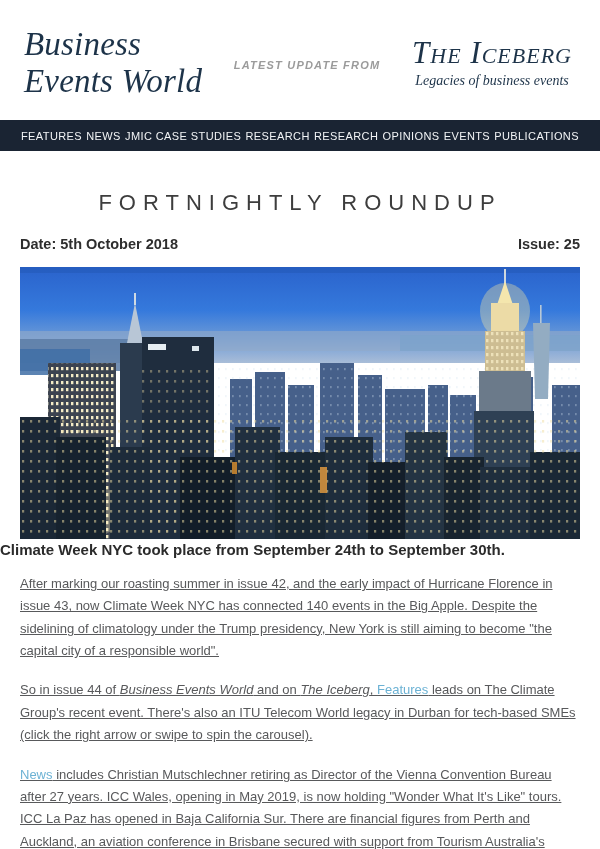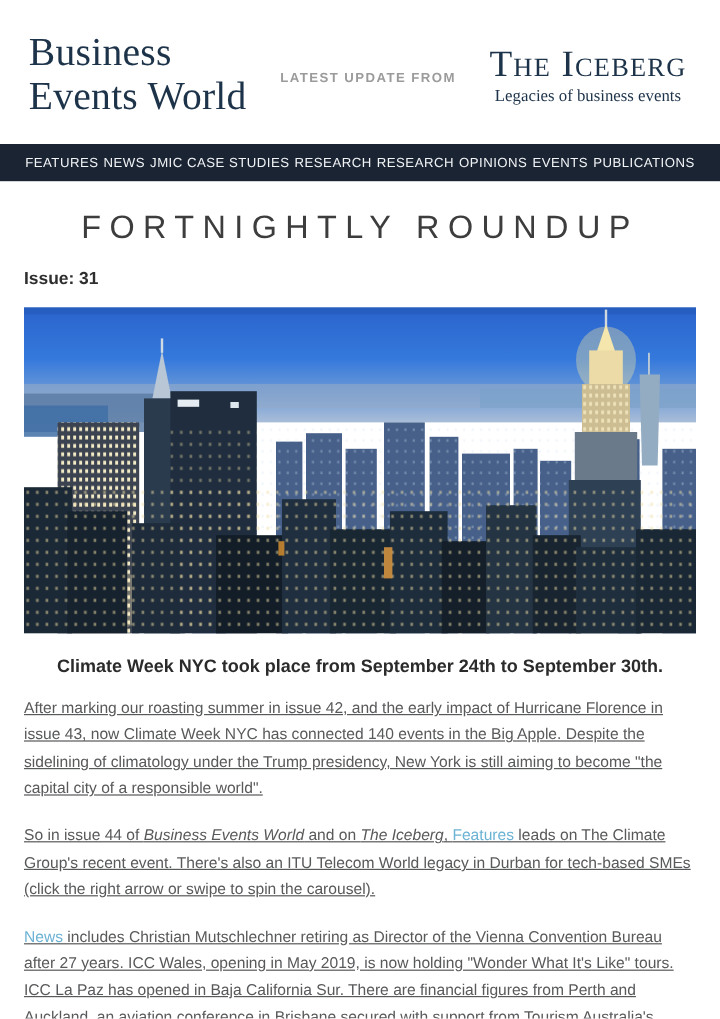--- a/index.html
+++ b/index.html
@@ -7,21 +7,21 @@
   body {
     width:600px; height:849px; overflow:hidden;
     font-family:"Liberation Sans", sans-serif;
     color:#58595b;
   }
   .page { width:600px; height:849px; overflow:hidden; background:#fff; }
 
   
   .header {
     display:flex; align-items:center; justify-content:space-between;
-    padding:26px 22px 20px 24px; height:120px; background:#fff;
+    padding:26px 22px 20px 24px; height:120px; background:#fff;font-style:italic;
   }
   .site-logo {
     font-family:"Liberation Serif", serif;
     color:#1d3349; font-size:33px; line-height:1.12; letter-spacing:0.2px;
     white-space:pre-line;
   }
   .kicker {
     flex:1; text-align:center; margin-top:4px;
     font-size:11px; letter-spacing:1.2px; color:#9b9b9b; font-weight:bold;
   }
@@ -41,35 +41,35 @@
     display:flex; align-items:center; justify-content:space-between;
     padding:0 21px;
   }
   .nav a {
     color:#f2f4f6; text-decoration:none; font-size:11px;
     letter-spacing:0.4px; white-space:nowrap;
   }
 
   
   .page-title {
-    margin-top:23px; text-align:center;
-    font-size:27px; font-weight:300; letter-spacing:7px;
+    margin-top:39px; text-align:center;
+    font-size:22px; font-weight:300; letter-spacing:7px;
     color:#3d3d3d;
   }
   .meta {
     display:flex; justify-content:space-between;
     padding:0 20px; margin-top:20px;
     font-size:14.5px; font-weight:bold; color:#2e2e2e;
   }
 
   
   .hero { margin:15px 20px 0 20px; }
   .hero svg { display:block; width:560px; height:272px; }
   .hero-caption {
-    margin-top:19px; text-align:center;
+    margin-top:2px; text-align:left;
     font-size:15px; font-weight:bold; color:#2b2b2b;
   }
 
   
   .article { padding:0 20px; margin-top:15px; }
   .article p {
     font-size:13px; line-height:1.72; color:#58595b;
     margin-bottom:17px;
     text-decoration:underline;
   }
@@ -97,21 +97,22 @@
     <a href="#">JMIC CASE STUDIES</a>
     <a href="#">RESEARCH</a>
     <a href="#">RESEARCH</a>
     <a href="#">OPINIONS</a>
     <a href="#">EVENTS</a>
     <a href="#">PUBLICATIONS</a>
   </div>
 
   <h1 class="page-title">FORTNIGHTLY ROUNDUP</h1>
   <div class="meta">
-    <span>Issue: 31</span>
+    <span>Date: 5th October 2018</span>
+    <span>Issue: 25</span>
   </div>
 
   <div class="hero" role="img" aria-label="New York City skyline at dusk with the Empire State Building lit up">
     <svg viewBox="0 0 560 272" preserveAspectRatio="none">
       <defs>
         <linearGradient id="sky" x1="0" y1="0" x2="0" y2="1">
           <stop offset="0" stop-color="#2a63cc"></stop>
           <stop offset="0.45" stop-color="#3579dc"></stop>
           <stop offset="0.75" stop-color="#6e9bd6"></stop>
           <stop offset="1" stop-color="#a9bdd8"></stop>

